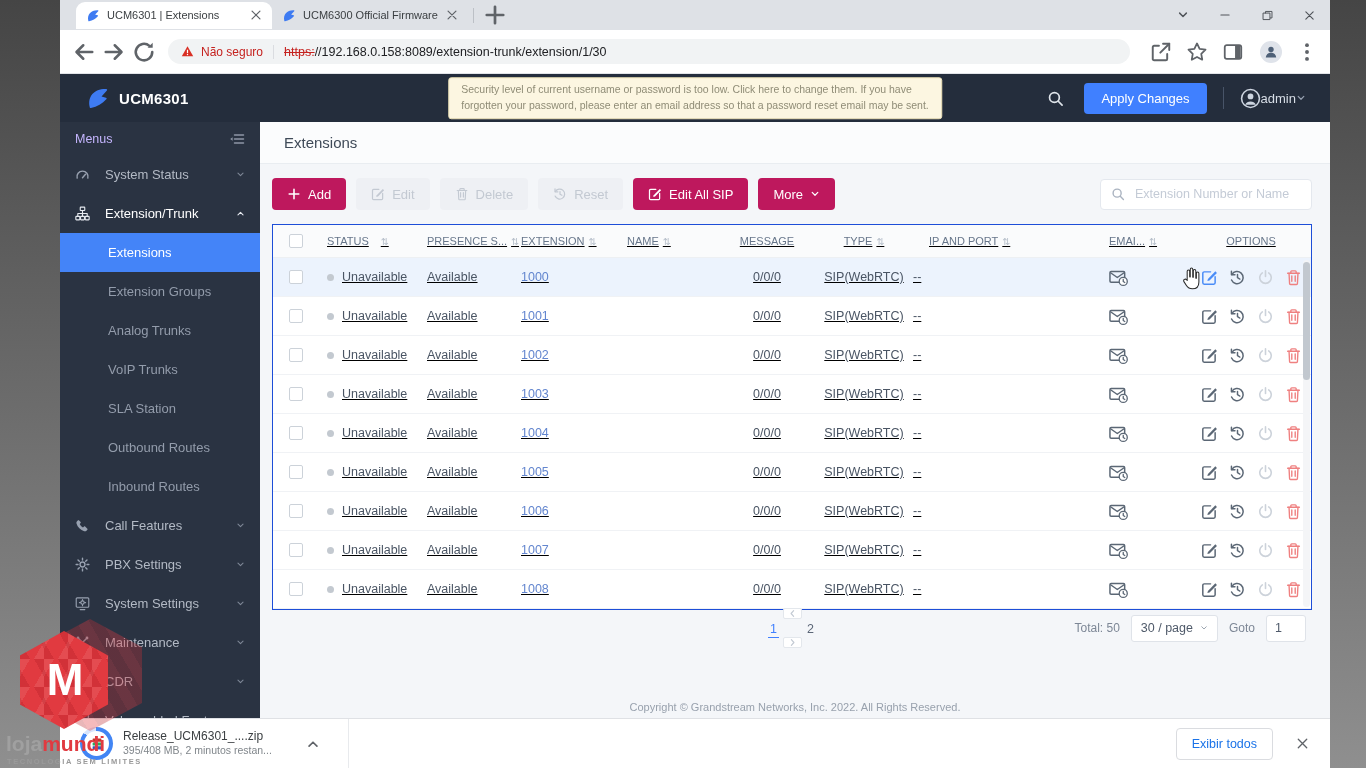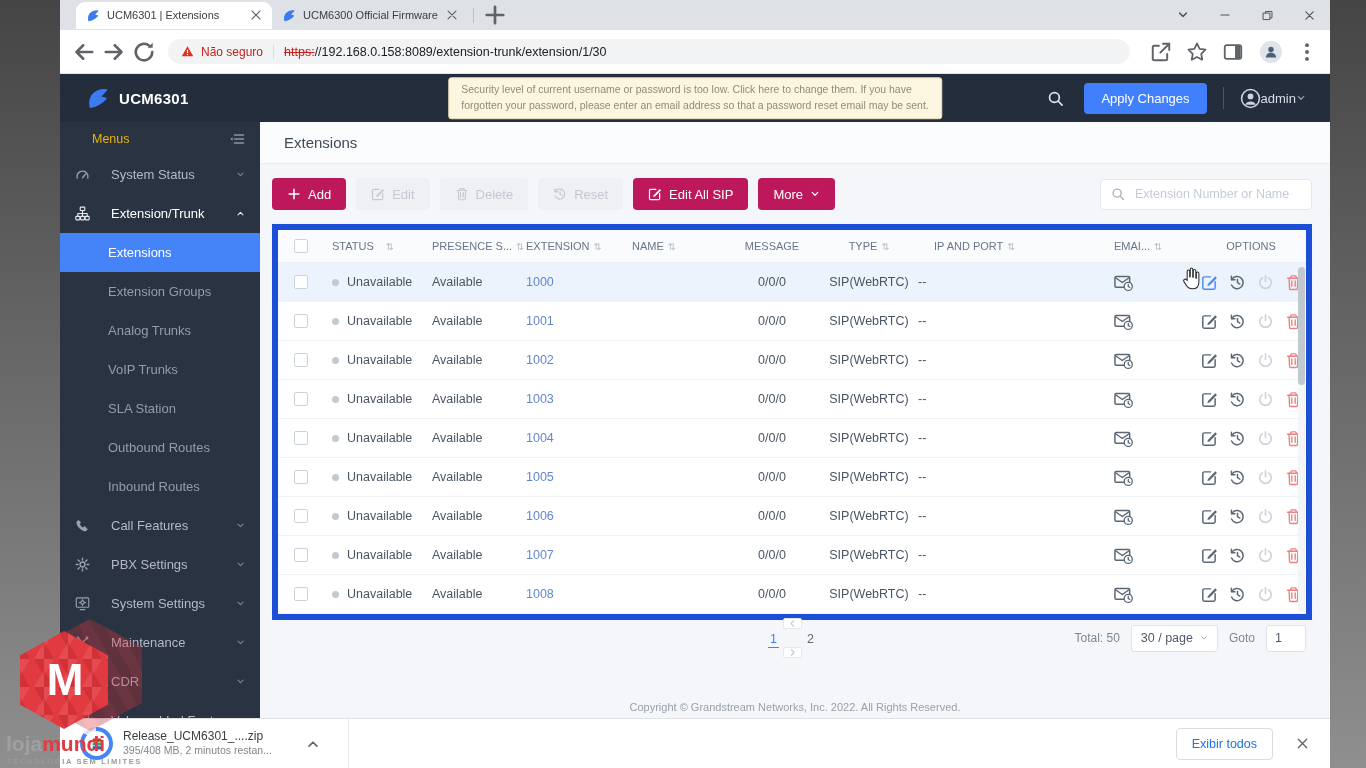--- a/index.html
+++ b/index.html
@@ -50,23 +50,23 @@
   .hdr-div{width:1px;height:22px;background:#485468;margin:0 16px;}
   .hdr-user{display:flex;align-items:center;}
   .hdr-user .uicon{width:21px;height:21px;color:#cdd5e0;}
   .hdr-user .uname{color:#d7dde6;font-size:13px;}
   .hdr-user .chev{width:10px;height:10px;color:#97a1b1;}
 
   
   .app-body{flex:1;display:flex;min-height:0;}
   .sidebar{width:200px;background:#2a3342;flex:none;display:flex;flex-direction:column;overflow:hidden;}
   .menus-row{height:33px;display:flex;align-items:center;justify-content:space-between;padding:0 15px;flex:none;}
-  .menus-title{color:#eab308;font-size:12.5px;margin-left:17px;}
+  .menus-title{color:#c4b5fd;font-size:12.5px;}
   .menus-row .i{width:16px;height:16px;color:#8e97a6;}
-  .side-item{height:39px;display:flex;align-items:center;padding:0 15px;gap:21px;color:#b3bac5;font-size:13px;cursor:pointer;}
+  .side-item{height:39px;display:flex;align-items:center;padding:0 15px;gap:15px;color:#b3bac5;font-size:13px;cursor:pointer;}
   .side-item .i{width:15px;height:15px;color:#98a1b0;flex:none;}
   .side-item .lbl{flex:1;white-space:nowrap;overflow:hidden;}
   .side-item .chev{width:9px;height:9px;color:#7e8897;flex:none;}
   .side-item.open{color:#fff;}
   .side-item.open .i{color:#e6eaf0;}
   .side-sub{height:39px;display:flex;align-items:center;padding-left:48px;color:#939cab;font-size:13px;cursor:pointer;}
   .side-sub.active{background:#4484f8;color:#fff;}
 
   .main{flex:1;display:flex;flex-direction:column;background:#f4f6f9;min-width:0;position:relative;}
   .title-bar{height:42px;background:#fbfcfd;border-bottom:1px solid #e9edf1;display:flex;align-items:center;
@@ -81,21 +81,21 @@
   .btn.primary{background:#be185d;color:#fff;}
   .btn.disabled{background:#eef0f4;color:#c3c9d2;cursor:default;}
   .btn .bchev{width:10px;height:10px;}
   .search-box{margin-left:auto;width:212px;height:31px;background:#fff;border:1px solid #e4e8ee;border-radius:4px;
     display:flex;align-items:center;padding:0 10px;gap:8px;}
   .search-box .i{width:14px;height:14px;color:#aab3c0;flex:none;}
   .search-box input{border:none;outline:none;flex:1;min-width:0;font-size:12.5px;color:#55606e;background:transparent;}
   .search-box input::placeholder{color:#c4cbd6;}
 
   
-  .table-card{background:#eab308;border:6px solid #1d4ed8;position:relative;
+  .table-card{background:#eab308;border:1px solid #1d4ed8;position:relative;text-decoration:underline;
     --cols:46px 104px 96px 88px 108px 104px 90px 190px 92px 1fr;}
   .grid{display:grid;grid-template-columns:var(--cols);align-items:center;}
   .thead{height:33px;background:#fafbfc;border-bottom:1px solid #edf0f3;color:#67768a;font-size:11px;}
   .hc,.c{display:flex;align-items:center;overflow:hidden;white-space:nowrap;}
   .sortg{font-size:9.5px;color:#b3bcc7;margin-left:4px;}
   .trow{height:39px;border-bottom:1px solid #f0f2f5;background:#fff;color:#4a5564;font-size:12.5px;}
   .trow.hl{background:#ecf3fd;}
   .c-check{justify-content:center;}
   .c-status{padding-left:8px;gap:8px;}
   .c-presence{padding-left:4px;}

